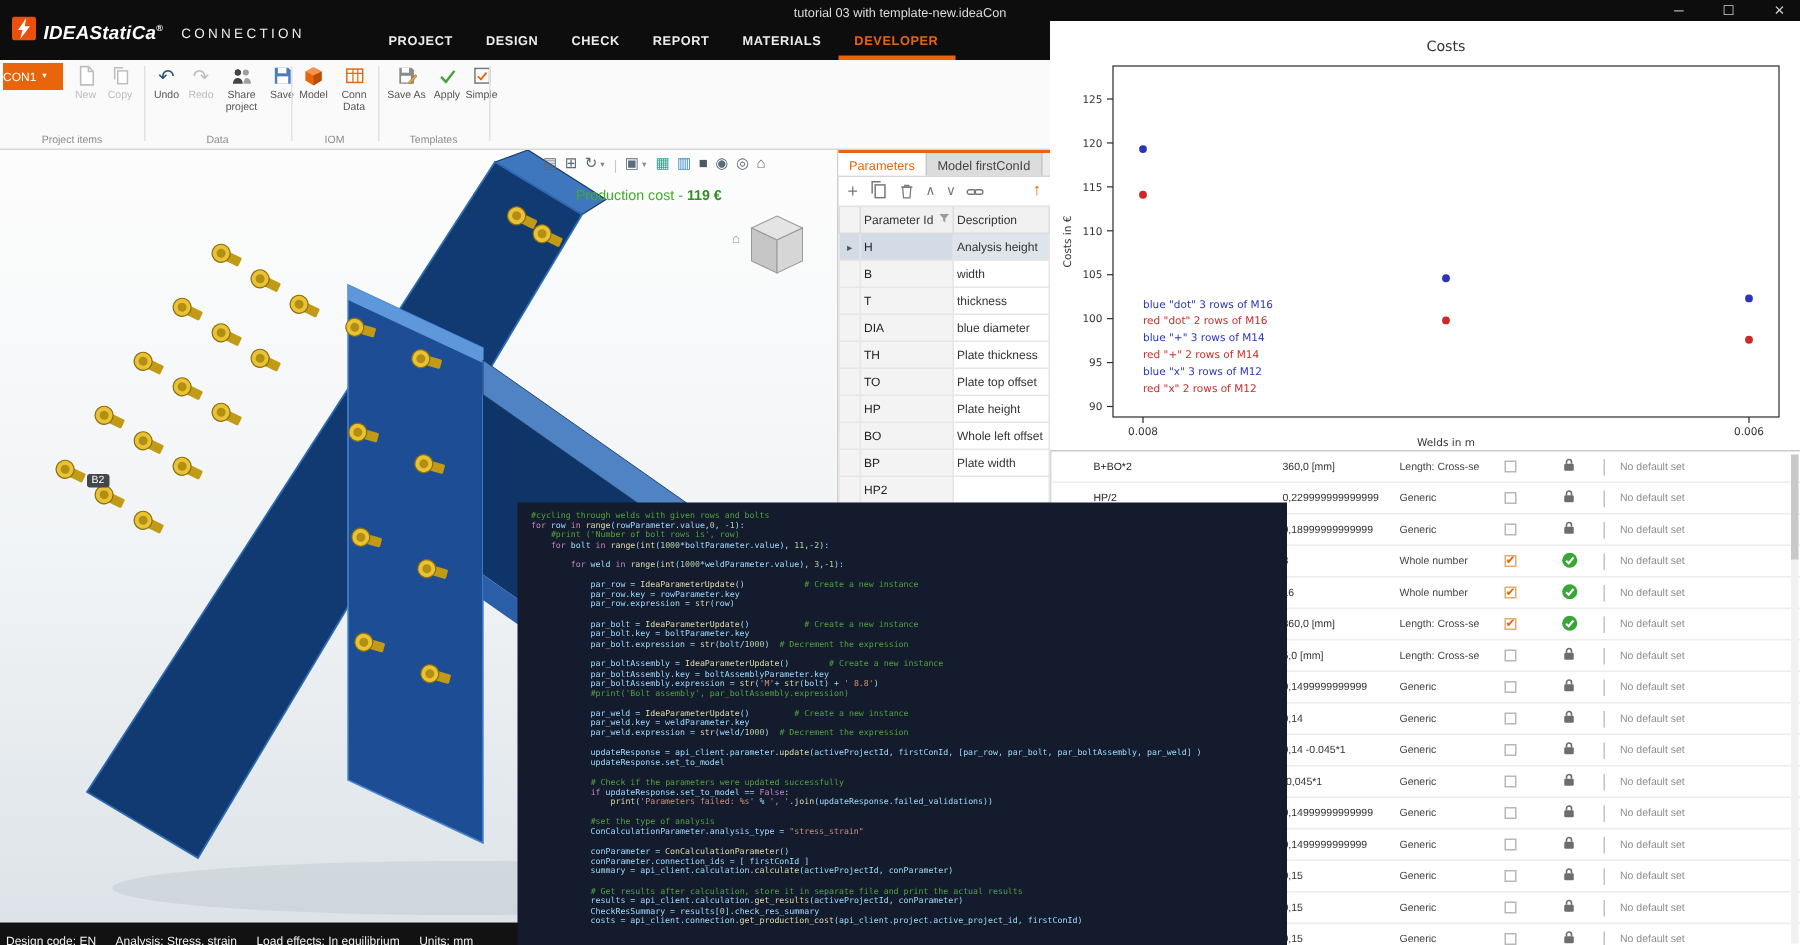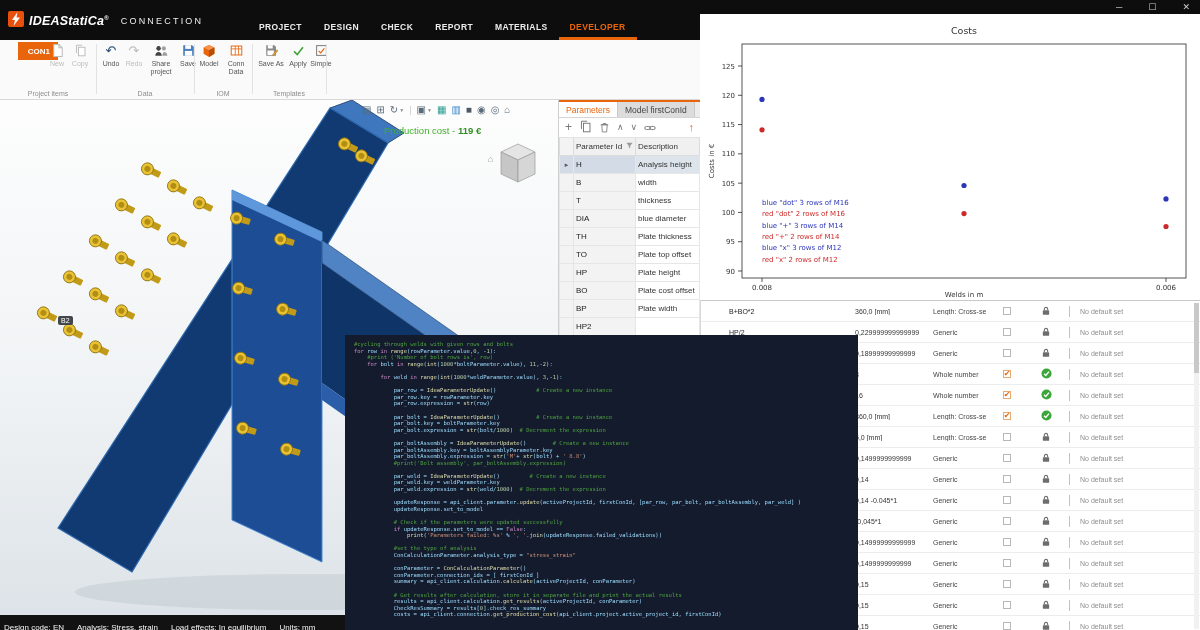--- a/index.html
+++ b/index.html
@@ -17,21 +17,21 @@
   .product{color:#eee;font-size:9px;letter-spacing:2.2px;margin-left:7px}
   .menu{position:absolute;left:248px;bottom:0;display:flex;height:24px}
   .menu-item{color:#ececec;font-size:8.5px;font-weight:bold;letter-spacing:.4px;padding:0 11px;display:flex;align-items:center;border-bottom:3px solid transparent;cursor:pointer}
   .menu-item.active{color:var(--accent,#e8650c);border-bottom-color:var(--accent,#e8650c)}
 
   
   .ribbon{position:absolute;left:0;top:40px;width:1200px;height:60px;background:#fafafa;border-bottom:1px solid #d8d8d8;z-index:2}
   .rgroup{position:absolute;top:0;height:59px}
   .glabel{position:absolute;bottom:2px;left:0;right:0;text-align:center;font-size:7px;color:#8d8d8d;white-space:nowrap}
   .rsep{position:absolute;top:4px;width:1px;height:50px;background:#e2e2e2}
-  .con-btn{position:absolute;left:16px;top:2px;width:40px;height:18px;background:var(--accent,#e8650c);color:#fff;font-size:8px;font-weight:bold;display:flex;align-items:center;justify-content:flex-end;gap:3px;cursor:pointer}
+  .con-btn{position:absolute;left:0;top:2px;width:40px;height:18px;background:var(--accent,#e8650c);color:#fff;font-size:8px;font-weight:normal;display:flex;align-items:center;justify-content:flex-start;gap:3px;cursor:pointer}
   .rbtns{position:absolute;top:2px;display:flex;gap:1px}
   .r-btn{display:flex;flex-direction:column;align-items:center;width:22px;cursor:pointer}
   .r-btn.wide{width:30px}
   .r-btn .ric{height:17px;display:flex;align-items:center;justify-content:center;color:#444}
   .r-btn .rlabel{font-size:7px;color:#555;text-align:center;line-height:7.5px;margin-top:1px}
   .r-btn.disabled .ric,.r-btn.disabled .rlabel{color:#bcbcbc}
 
   
   .viewport{position:absolute;left:0;top:100px;width:558px;height:515px;z-index:1;overflow:hidden;
     background:linear-gradient(180deg,#fdfdfd 0%,#f0f3f5 55%,#dde3e8 100%)}
@@ -103,20 +103,21 @@
     <div class="logo">
       <span>
         <svg width="16" height="16" viewBox="0 0 16 16">
             <rect width="16" height="16" rx="2" fill="#e8500c"></rect>
             <path d="M9.5 1L4 9h3l-1.5 6L12 6.5H8.5z" fill="#fff"></path>
           </svg>
       </span>
       <span class="brand"><span>IDEAStatiCa</span><sup>®</sup></span>
       <span class="product">CONNECTION</span>
     </div>
+    <div class="win-title">tutorial 03 with template-new.ideaCon</div>
     <div class="win-controls">
       <span>─</span>
       <span>☐</span>
       <span>✕</span>
     </div>
     <nav class="menu">
         <span class="menu-item">PROJECT</span>
         <span class="menu-item">DESIGN</span>
         <span class="menu-item">CHECK</span>
         <span class="menu-item">REPORT</span>
@@ -439,21 +440,21 @@
             <td class="desc">Plate top offset</td>
           </tr>
           <tr>
             <td class="gut"></td>
             <td class="idc">HP</td>
             <td class="desc">Plate height</td>
           </tr>
           <tr>
             <td class="gut"></td>
             <td class="idc">BO</td>
-            <td class="desc">Plate cost offset</td>
+            <td class="desc">Whole left offset</td>
           </tr>
           <tr>
             <td class="gut"></td>
             <td class="idc">BP</td>
             <td class="desc">Plate width</td>
           </tr>
           <tr>
             <td class="gut"></td>
             <td class="idc">HP2</td>
             <td class="desc"></td>

